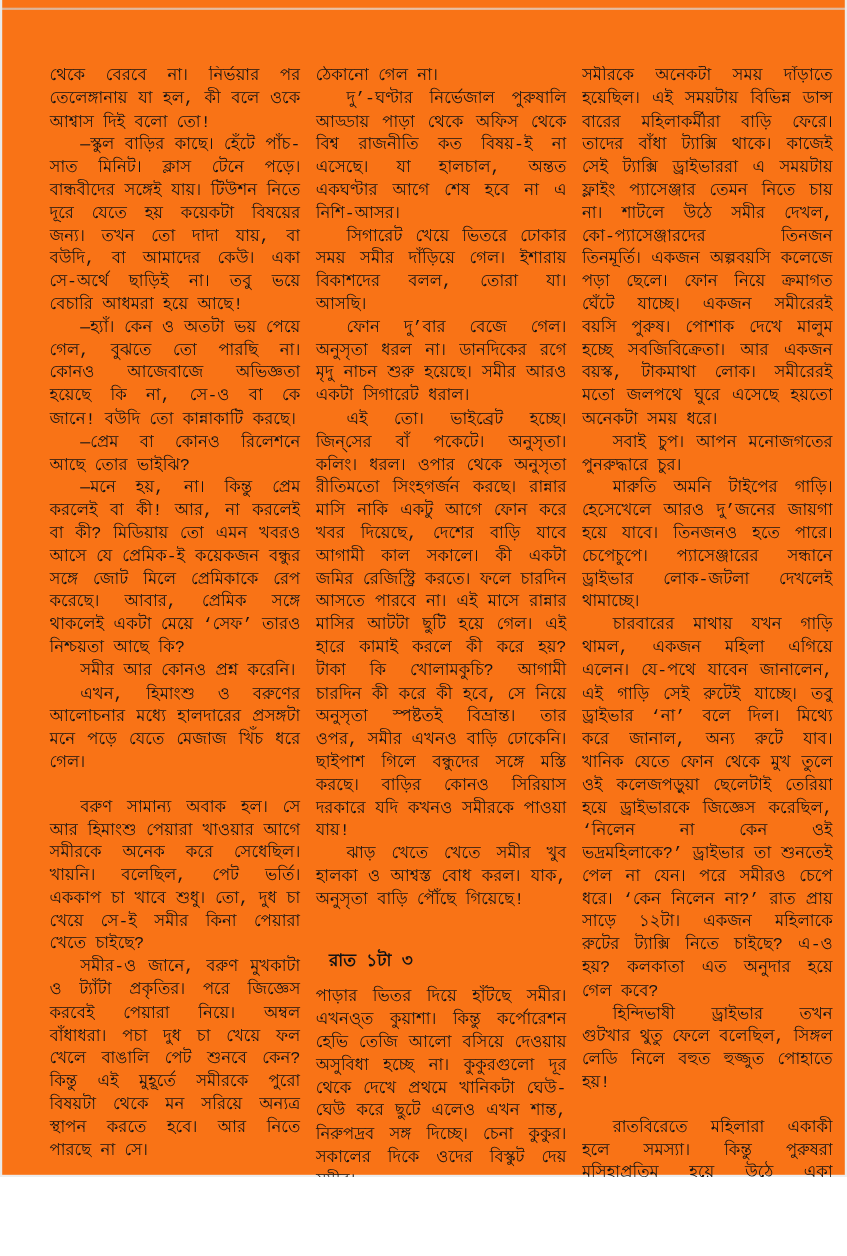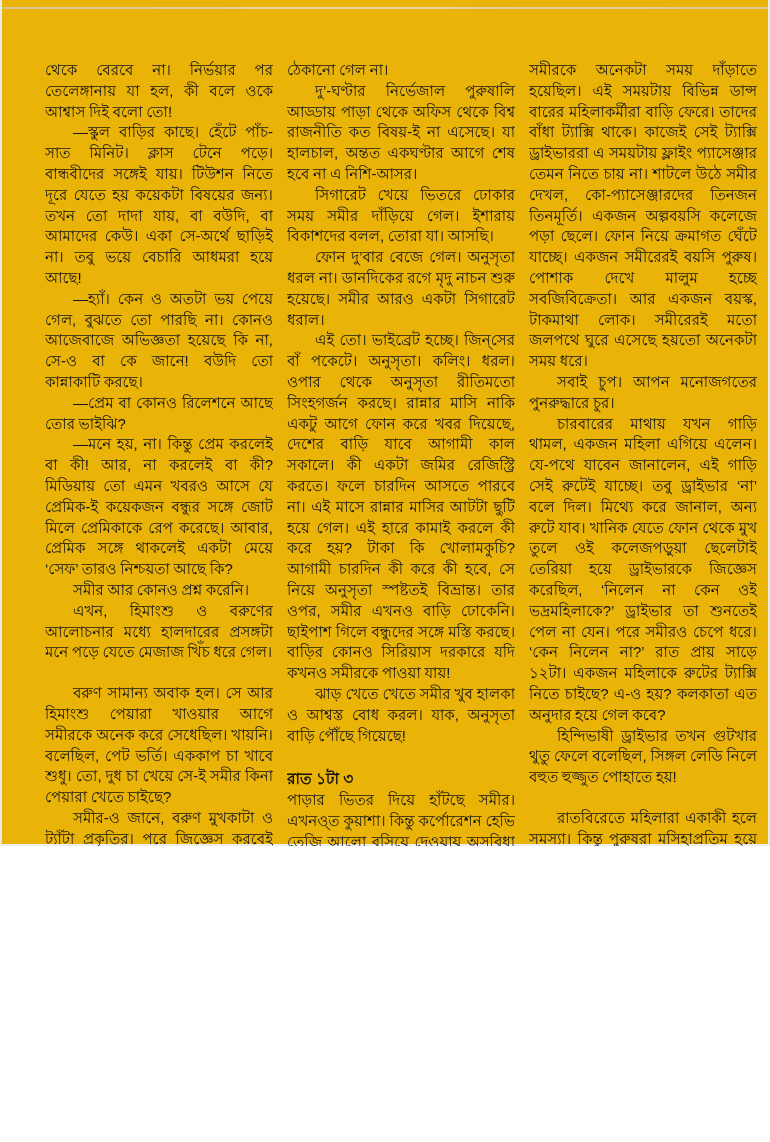--- a/index.html
+++ b/index.html
@@ -3,24 +3,24 @@
 <meta charset="utf-8">
 <style>
   html, body {
     margin: 0;
     padding: 0;
     background: #ffffff;
   }
   .page {
     position: relative;
     width: 770px;
-    height: 846px;
-    background: #eab308;
+    height: 1070px;
+    background: #f97316;
     overflow: hidden;
-    font-family: Liberation Sans, sans-serif;
+    font-family: Liberation Mono, monospace;
     color: #141414;
     box-sizing: border-box;
   }
   .scan-edge-top {
     position: absolute;
     top: 7px; left: 0;
     width: 100%; height: 2px;
     background: linear-gradient(to right, #cfcfcf 0%, #e3e3e3 40%, #d6d6d6 100%);
     opacity: .7;
   }
@@ -61,21 +61,21 @@
     line-height: 20.8px;
     text-align: justify;
     margin: 0;
     word-spacing: -0.5px;
   }
   .para.indent { text-indent: 28px; }
   .heading {
     font-size: 15.5px;
     line-height: 22px;
     font-weight: 700;
-    margin: 0;
+    margin: 12px;
     padding-top: 2px;
   }
   .gap { height: 20px; }
   .footer {
     position: absolute;
     top: 1072px;
     left: 645px;
     font-size: 14px;
     color: #1a1a1a;
     letter-spacing: 0.2px;
@@ -112,20 +112,21 @@
         <div class="para indent">ঝাড় খেতে খেতে সমীর খুব হালকা ও আশ্বস্ত বোধ করল। যাক, অনুসৃতা বাড়ি পৌঁছে গিয়েছে!</div>
         <div class="gap"></div>
         <div class="heading">রাত ১টা ৩</div>
         <div class="para">পাড়ার ভিতর দিয়ে হাঁটছে সমীর। এখনও্ত কুয়াশা। কিন্তু কর্পোরেশন হেভি তেজি আলো বসিয়ে দেওয়ায় অসুবিধা হচ্ছে না। কুকুরগুলো দূর থেকে দেখে প্রথমে খানিকটা ঘেউ-ঘেউ করে ছুটে এলেও এখন শান্ত, নিরুপদ্রব সঙ্গ দিচ্ছে। চেনা কুকুর। সকালের দিকে ওদের বিস্কুট দেয় সমীর।</div>
         <div class="para indent">ভারি বিশ্বাসী এরা। চমৎকার কমান্ডোও বটে।</div>
         <div class="para indent">আসর ভেঙেছিল এক নয়, আরও দু’ঘণ্টা পরে। অরিজিৎদা ফোন করে সুষমকে ডেকে নেওয়ায় তরল আগুনের প্রবাহ গড়িয়ে গিয়েছিল আরও অনেকটা প্রহর ধরে। চারজনের চাররকম রুট। শাটল ট্যাক্সি করে যাবে চারজনই। অ্যাপ ক্যাবে বেশি টাকা যায়। তার ওপর এদিন পকেট থেকে ধার্য টাকার বেশিই খসেছে প্রত্যেকের।</div>
       </div>
     <div class="col">
         <div class="para">সমীরকে অনেকটা সময় দাঁড়াতে হয়েছিল। এই সময়টায় বিভিন্ন ডান্স বারের মহিলাকর্মীরা বাড়ি ফেরে। তাদের বাঁধা ট্যাক্সি থাকে। কাজেই সেই ট্যাক্সি ড্রাইভাররা এ সময়টায় ফ্লাইং প্যাসেঞ্জার তেমন নিতে চায় না। শাটলে উঠে সমীর দেখল, কো-প্যাসেঞ্জারদের তিনজন তিনমূর্তি। একজন অল্পবয়সি কলেজে পড়া ছেলে। ফোন নিয়ে ক্রমাগত ঘেঁটে যাচ্ছে। একজন সমীরেরই বয়সি পুরুষ। পোশাক দেখে মালুম হচ্ছে সবজিবিক্রেতা। আর একজন বয়স্ক, টাকমাথা লোক। সমীরেরই মতো জলপথে ঘুরে এসেছে হয়তো অনেকটা সময় ধরে।</div>
         <div class="para indent">সবাই চুপ। আপন মনোজগতের পুনরুদ্ধারে চুর।</div>
+        <div class="para indent">মারুতি অমনি টাইপের গাড়ি। হেসেখেলে আরও দু’জনের জায়গা হয়ে যাবে। তিনজনও হতে পারে। চেপেচুপে। প্যাসেঞ্জারের সন্ধানে ড্রাইভার লোক-জটলা দেখলেই থামাচ্ছে।</div>
         <div class="para indent">চারবারের মাথায় যখন গাড়ি থামল, একজন মহিলা এগিয়ে এলেন। যে-পথে যাবেন জানালেন, এই গাড়ি সেই রুটেই যাচ্ছে। তবু ড্রাইভার ‘না’ বলে দিল। মিথ্যে করে জানাল, অন্য রুটে যাব। খানিক যেতে ফোন থেকে মুখ তুলে ওই কলেজপড়ুয়া ছেলেটাই তেরিয়া হয়ে ড্রাইভারকে জিজ্ঞেস করেছিল, ‘নিলেন না কেন ওই ভদ্রমহিলাকে?’ ড্রাইভার তা শুনতেই পেল না যেন। পরে সমীরও চেপে ধরে। ‘কেন নিলেন না?’ রাত প্রায় সাড়ে ১২টা। একজন মহিলাকে রুটের ট্যাক্সি নিতে চাইছে? এ-ও হয়? কলকাতা এত অনুদার হয়ে গেল কবে?</div>
         <div class="para indent">হিন্দিভাষী ড্রাইভার তখন গুটখার থুতু ফেলে বলেছিল, সিঙ্গল লেডি নিলে বহুত হুজ্জুত পোহাতে হয়!</div>
         <div class="gap"></div>
         <div class="para indent">রাতবিরেতে মহিলারা একাকী হলে সমস্যা। কিন্তু পুরুষরা মসিহাপ্রতিম হয়ে উঠে একা মেয়েদের বাঁচাতে গেলেই কি সেই সমস্যা, সমস্যার কেন্দ্রে থেকে, দারুণ নড়েচড়ে, প্রকৃত সমাধানের দিকে এগিয়ে যায়? আবার, পুরুষরা হাত গুটিয়ে বসে থাকলেও কী সমস্যা মেটে আদৌ?</div>
       </div>
   </div>
 
   <div class="footer">রোববার ৩৭</div>
 </div>
 

